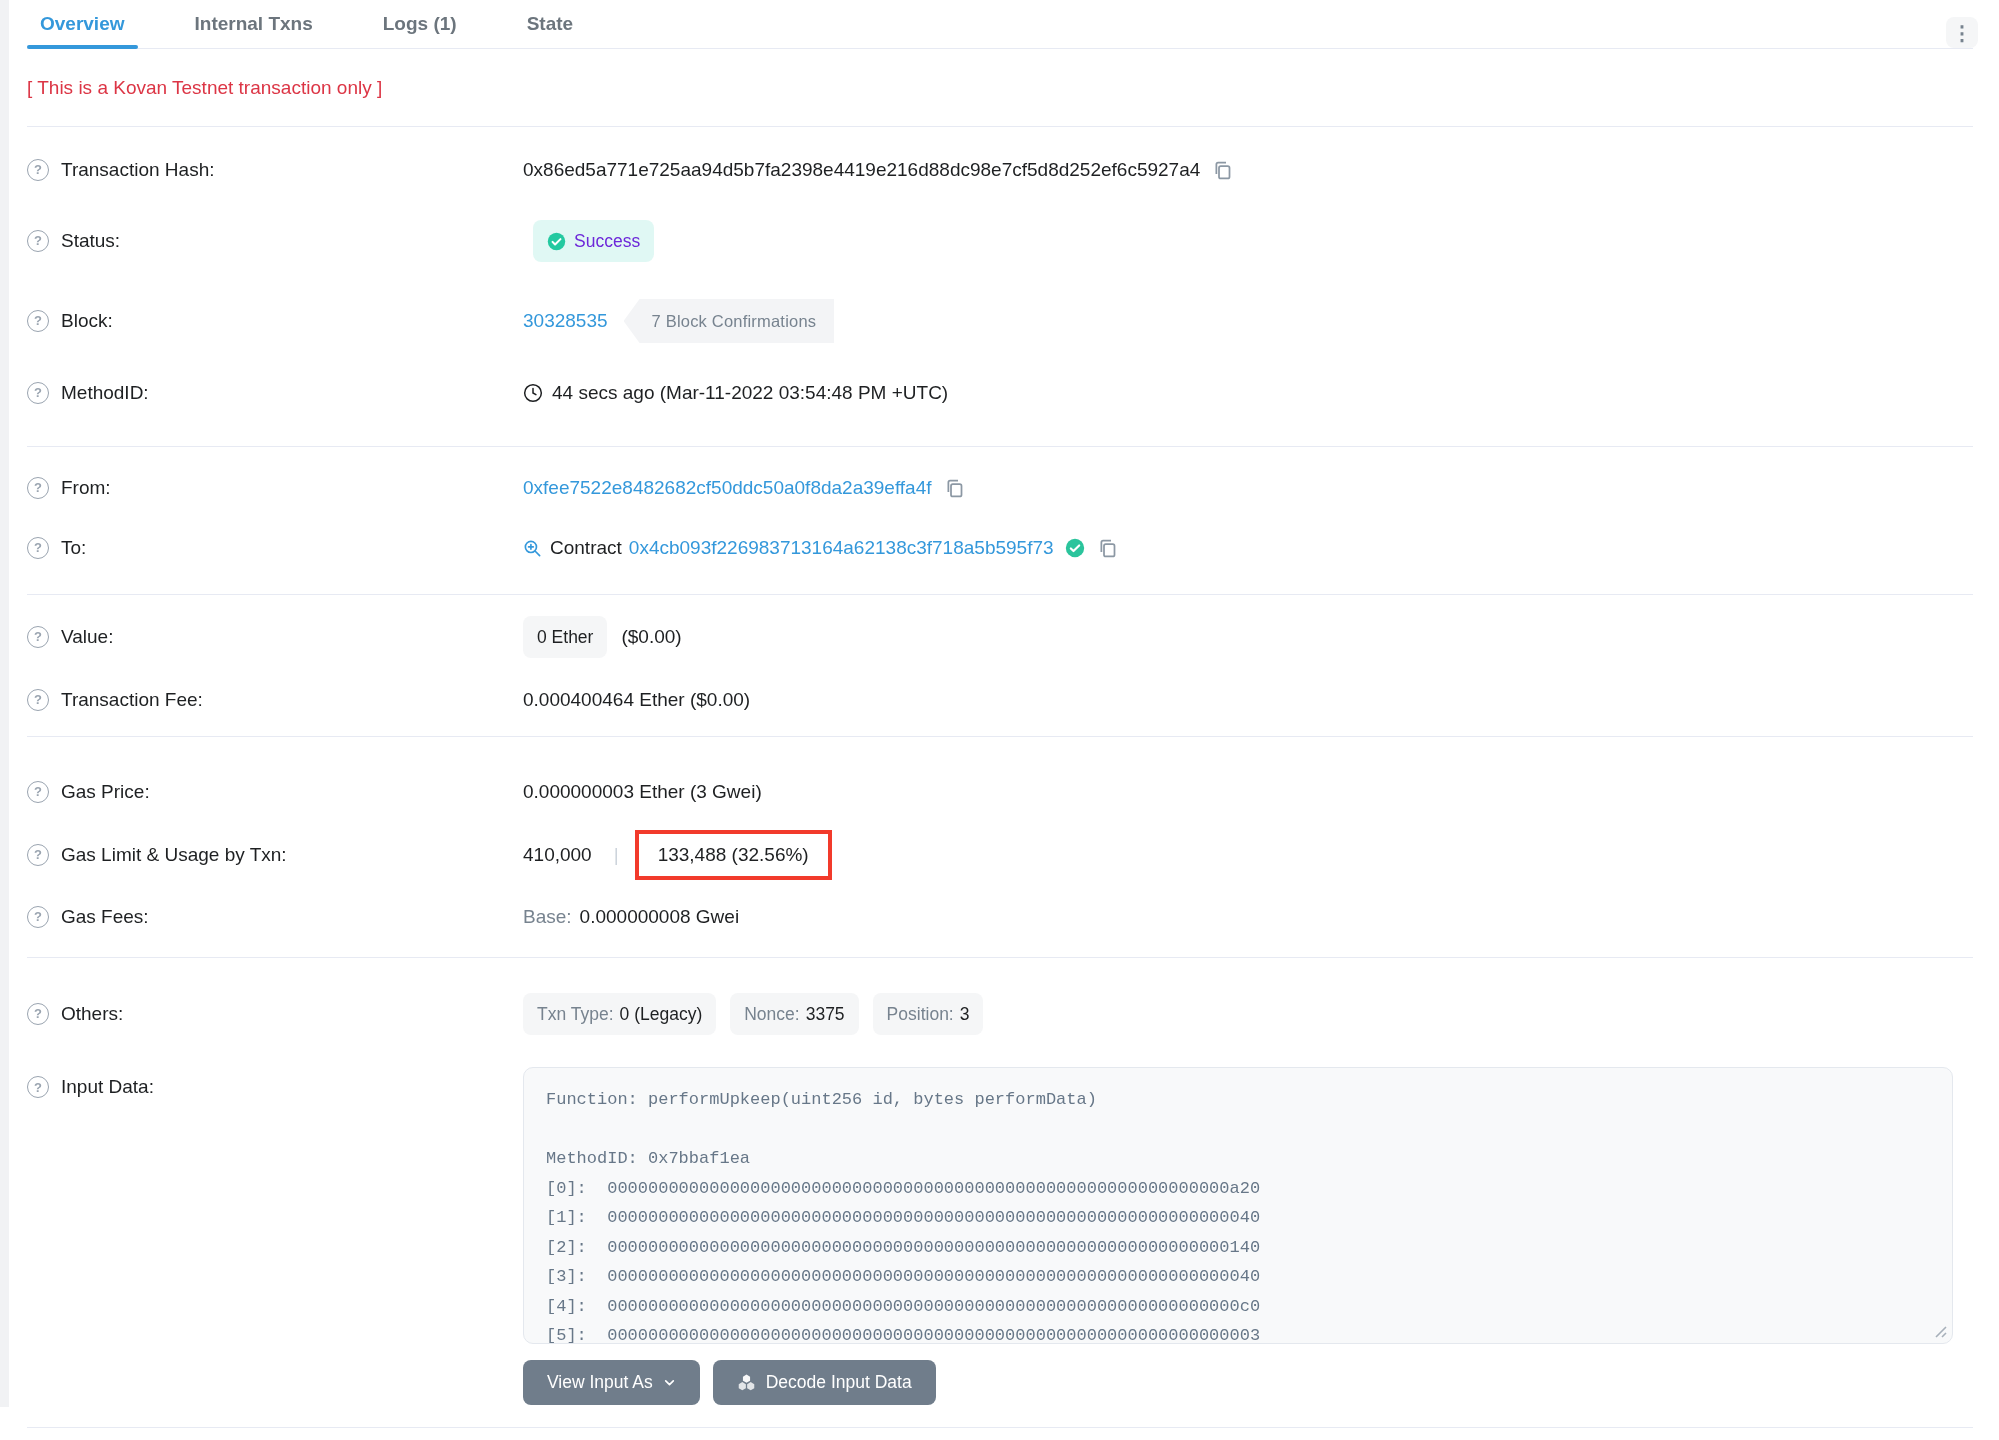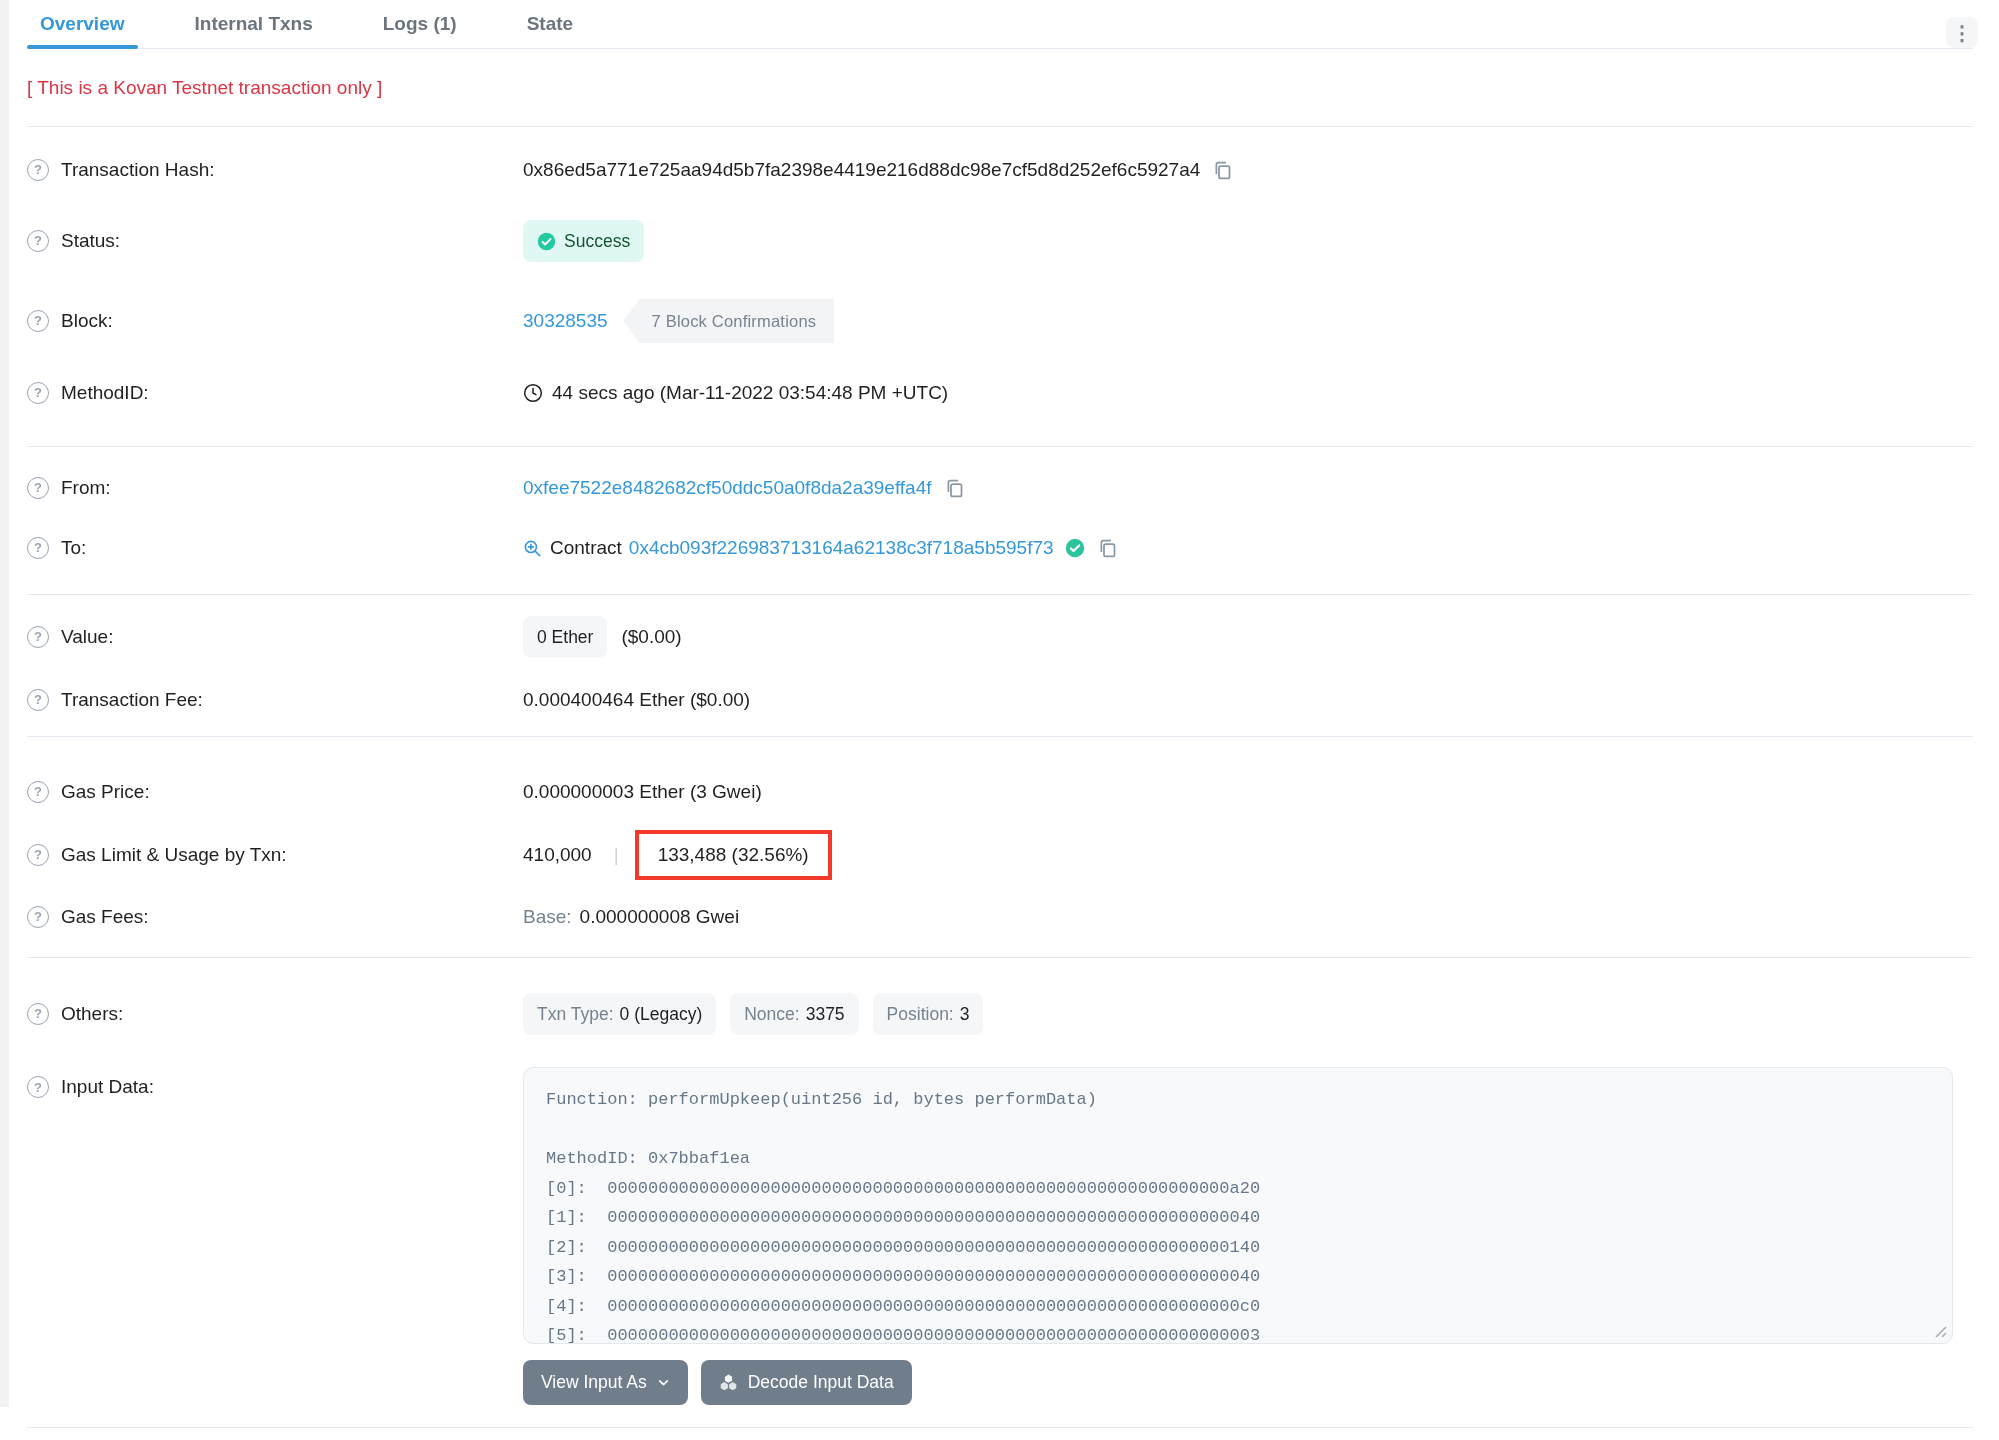--- a/index.html
+++ b/index.html
@@ -39,22 +39,22 @@
   .val { display:flex; align-items:center; }
 
   .mb37 { margin-bottom:37px; }
   .mb34 { margin-bottom:34px; }
 
   a.link { color:#3498db; text-decoration:none; cursor:pointer; }
 
   .icon-btn { display:inline-flex; margin-left:12px; cursor:pointer; }
 
   
-  .badge-success { display:inline-flex; align-items:center; gap:8px; background:rgba(0,201,167,.12); color:#14532d;
-                   padding:8px 14px; border-radius:8px; font-size:17.5px; }
+  .badge-success { display:inline-flex; align-items:center; gap:8px; background:rgba(0,201,167,.12); color:#6d28d9;
+                   padding:8px 14px; border-radius:8px; font-size:17.5px;margin-left:10px; }
   .badge-confirm { margin-left:16px; background:#f3f4f6; color:#77838f; font-size:16.5px; padding:9px 18px 9px 28px;
                    clip-path:polygon(0 50%, 16px 0, 100% 0, 100% 100%, 16px 100%); letter-spacing:.2px; }
   .pill { background:#f5f6f7; border-radius:8px; padding:8px 14px; font-size:17.5px; color:#1e2022; display:inline-flex; gap:6px; }
   .pill .pl { color:#77838f; }
   .others-gap { margin-right:14px; }
 
   .sep-bar { color:#cdd4dc; margin:0 16px 0 22px; font-size:19px; }
   .highlight-box { display:inline-flex; border:4px solid #f23a2b; padding:8px 19px; align-items:center; }
 
   .gray-label { color:#77838f; margin-right:8px; }
@@ -63,21 +63,21 @@
   .input-row { display:flex; align-items:flex-start; margin-top:32px; }
   .input-row .row-label { padding-top:9px; }
   .input-box { width:1430px; height:277px; background:#f8f9fa; border:1px solid #e4e8ee; border-radius:10px;
                padding:17px 22px; overflow:hidden; position:relative;
                font-family:"Liberation Mono", monospace; font-size:17px; color:#677788; }
   .mono-line { white-space:pre; line-height:29.5px; }
   .methodid-line { margin-top:29.5px; }
   .resize-handle { position:absolute; right:5px; bottom:5px; width:13px; height:13px; }
 
   .btn-row { margin-left:496px; margin-top:16px; display:flex; gap:13px; }
-  .btn { background:#707d8b; color:#fff; border:none; border-radius:8px; height:45px; padding:0 18px;
+  .btn { background:#707d8b; color:#fff; border:none; border-radius:8px; height:45px; padding:0 24px;
          display:inline-flex; align-items:center; gap:10px; font-size:17.5px; font-family:"Liberation Sans", sans-serif; cursor:pointer; }
 
   .clock-ic { margin-right:9px; display:inline-flex; }
   .mag-ic { margin-right:8px; display:inline-flex; }
   .to-type { margin-right:7px; color:#1e2022; }
   .check-ic { margin-left:11px; display:inline-flex; }
   .usd { margin-left:14px; }
 </style>
 </head>
 <body>

